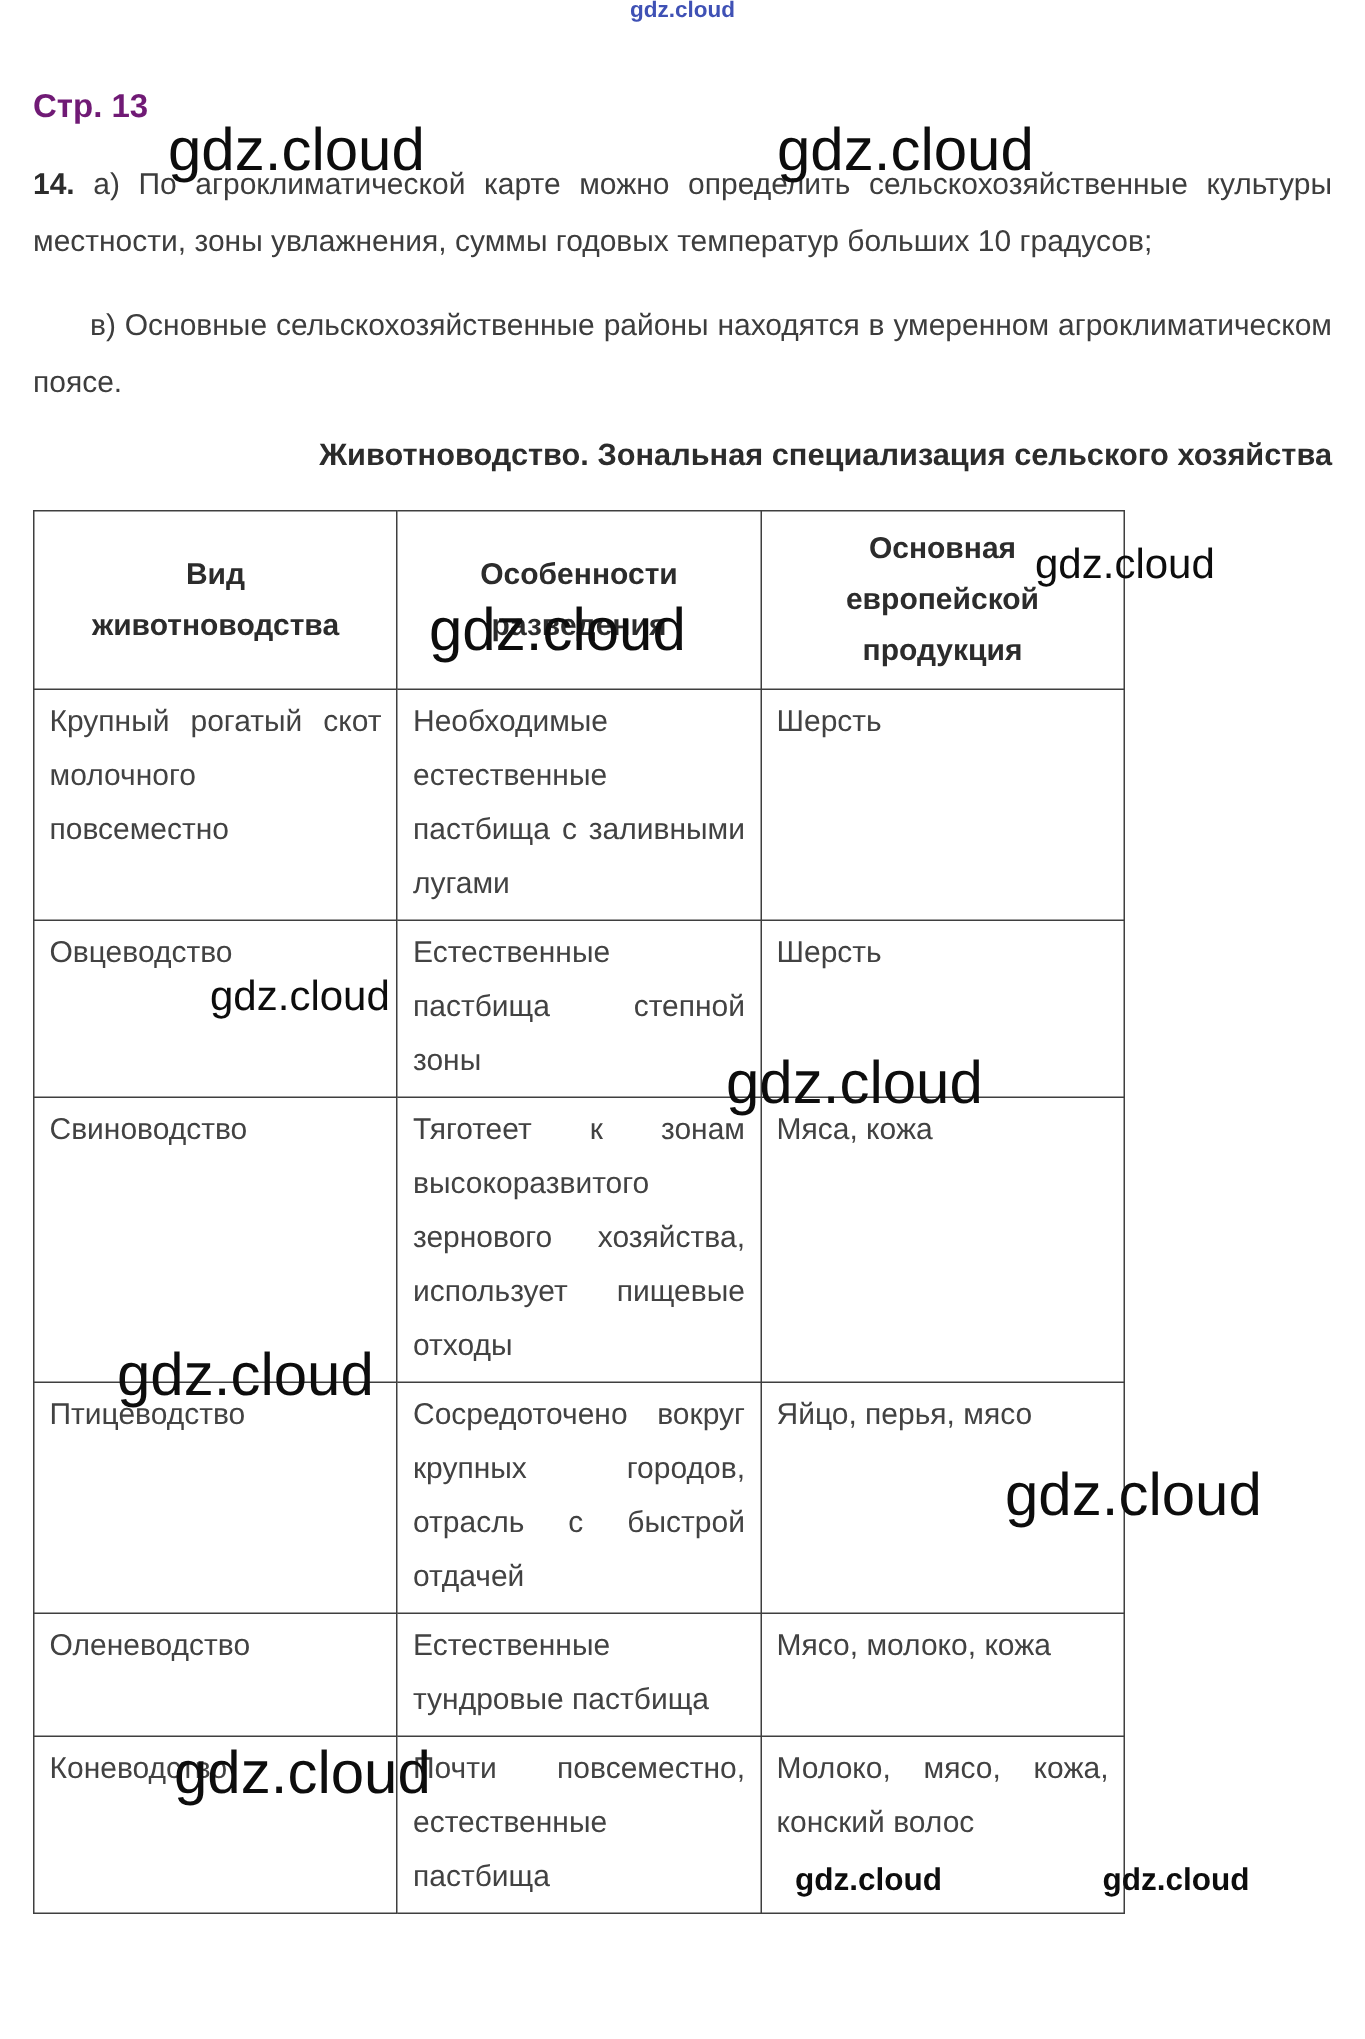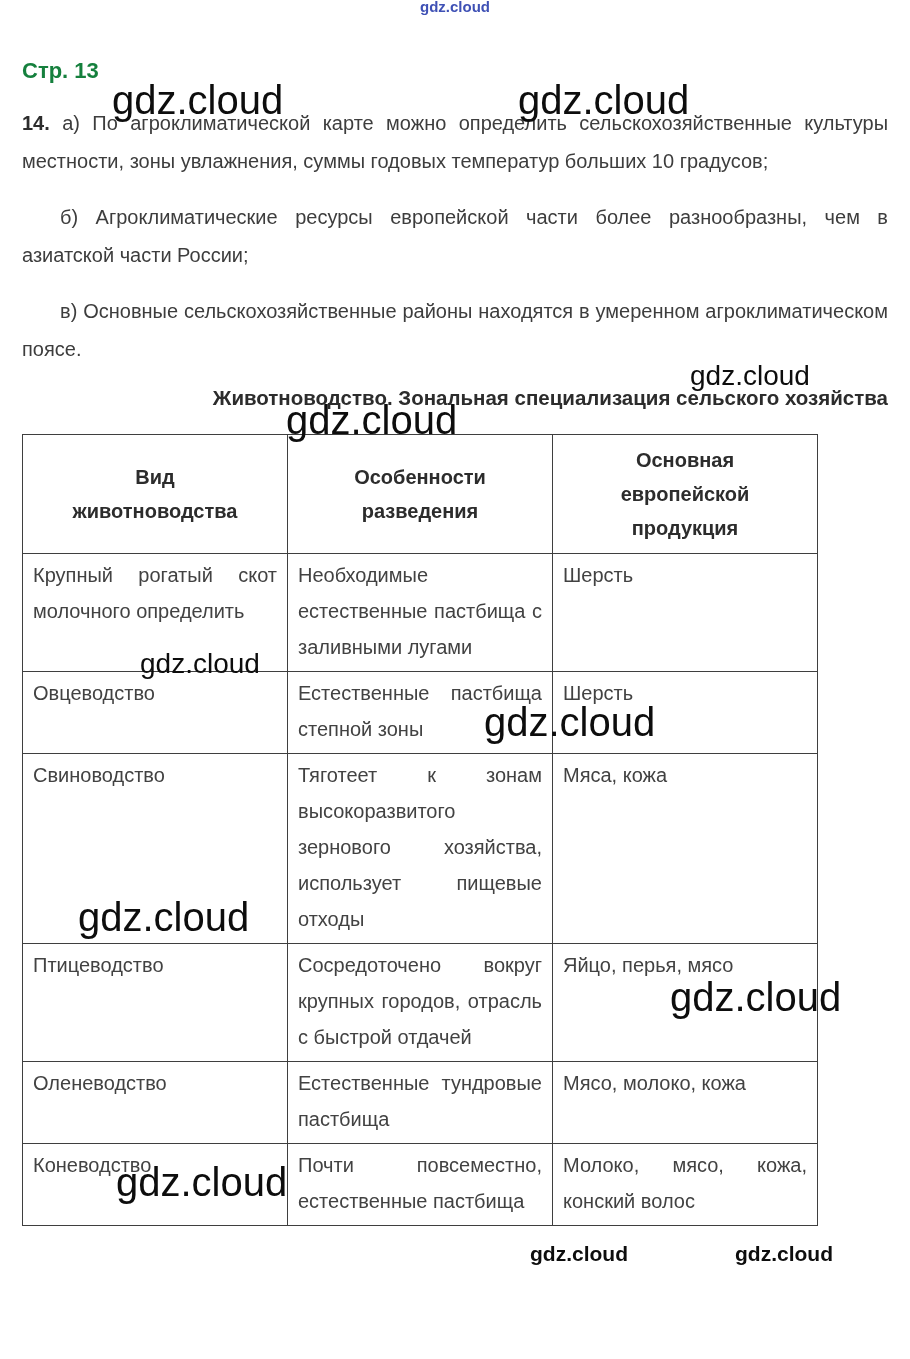--- a/index.html
+++ b/index.html
@@ -11,21 +11,21 @@
     margin: 0 auto;
     background: #ffffff;
     color: #3d3d3d;
     overflow: hidden;
   }
   .content { padding: 58px 22px 0 22px; }
 
   .page-header {
     font-size: 22px;
     font-weight: bold;
-    color: #15803d;
+    color: #701a75;
     margin: 0 0 20px 0;
   }
   .para {
     font-size: 20px;
     line-height: 38px;
     text-align: justify;
     margin: 16px 0 18px 0;
     color: #3d3d3d;
   }
   .para.indent { text-indent: 38px; }
@@ -33,21 +33,21 @@
 
   .table-title {
     font-size: 20.5px;
     font-weight: bold;
     color: #2c2c2c;
     margin: 10px 0 24px 0;
     text-align: right;
   }
 
   table.doc-table {
-    width: 796px;
+    width: 728px;
     border-collapse: collapse;
     table-layout: fixed;
   }
   table.doc-table col { width: 33.33%; }
   table.doc-table th, table.doc-table td {
     border: 1px solid #3f3f3f;
     vertical-align: top;
     font-size: 20px;
   }
   table.doc-table th {
@@ -89,42 +89,41 @@
 <body>
 
 <div class="page">
 
   <div class="content">
 
     <div class="page-header">Стр. 13</div>
 
     <p class="para"><span class="num">14.</span>&nbsp;<span>а) По агроклиматической карте можно определить сельскохозяйственные культуры местности, зоны увлажнения, суммы годовых температур больших 10 градусов;</span></p>
 
-    <p class="para indent">б) Агроклиматические ресурсы европейской части более разнообразны, чем в азиатской части России;</p>
 
     <p class="para indent">в) Основные сельскохозяйственные районы находятся в умеренном агроклиматическом поясе.</p>
 
     <div class="table-title">Животноводство. Зональная специализация сельского хозяйства</div>
 
     <table class="doc-table">
       <colgroup>
           <col>
           <col>
           <col>
         </colgroup>
       <thead>
         <tr>
           <th>Вид животноводства</th>
           <th>Особенности разведения</th>
           <th>Основная европейской продукция</th>
         </tr>
       </thead>
       <tbody>
         <tr>
-          <td>Крупный рогатый скот молочного определить</td>
+          <td>Крупный рогатый скот молочного повсеместно</td>
           <td>Необходимые естественные пастбища с заливными лугами</td>
           <td>Шерсть</td>
         </tr>
         <tr>
           <td>Овцеводство</td>
           <td>Естественные пастбища степной зоны</td>
           <td>Шерсть</td>
         </tr>
         <tr>
           <td>Свиноводство</td>

